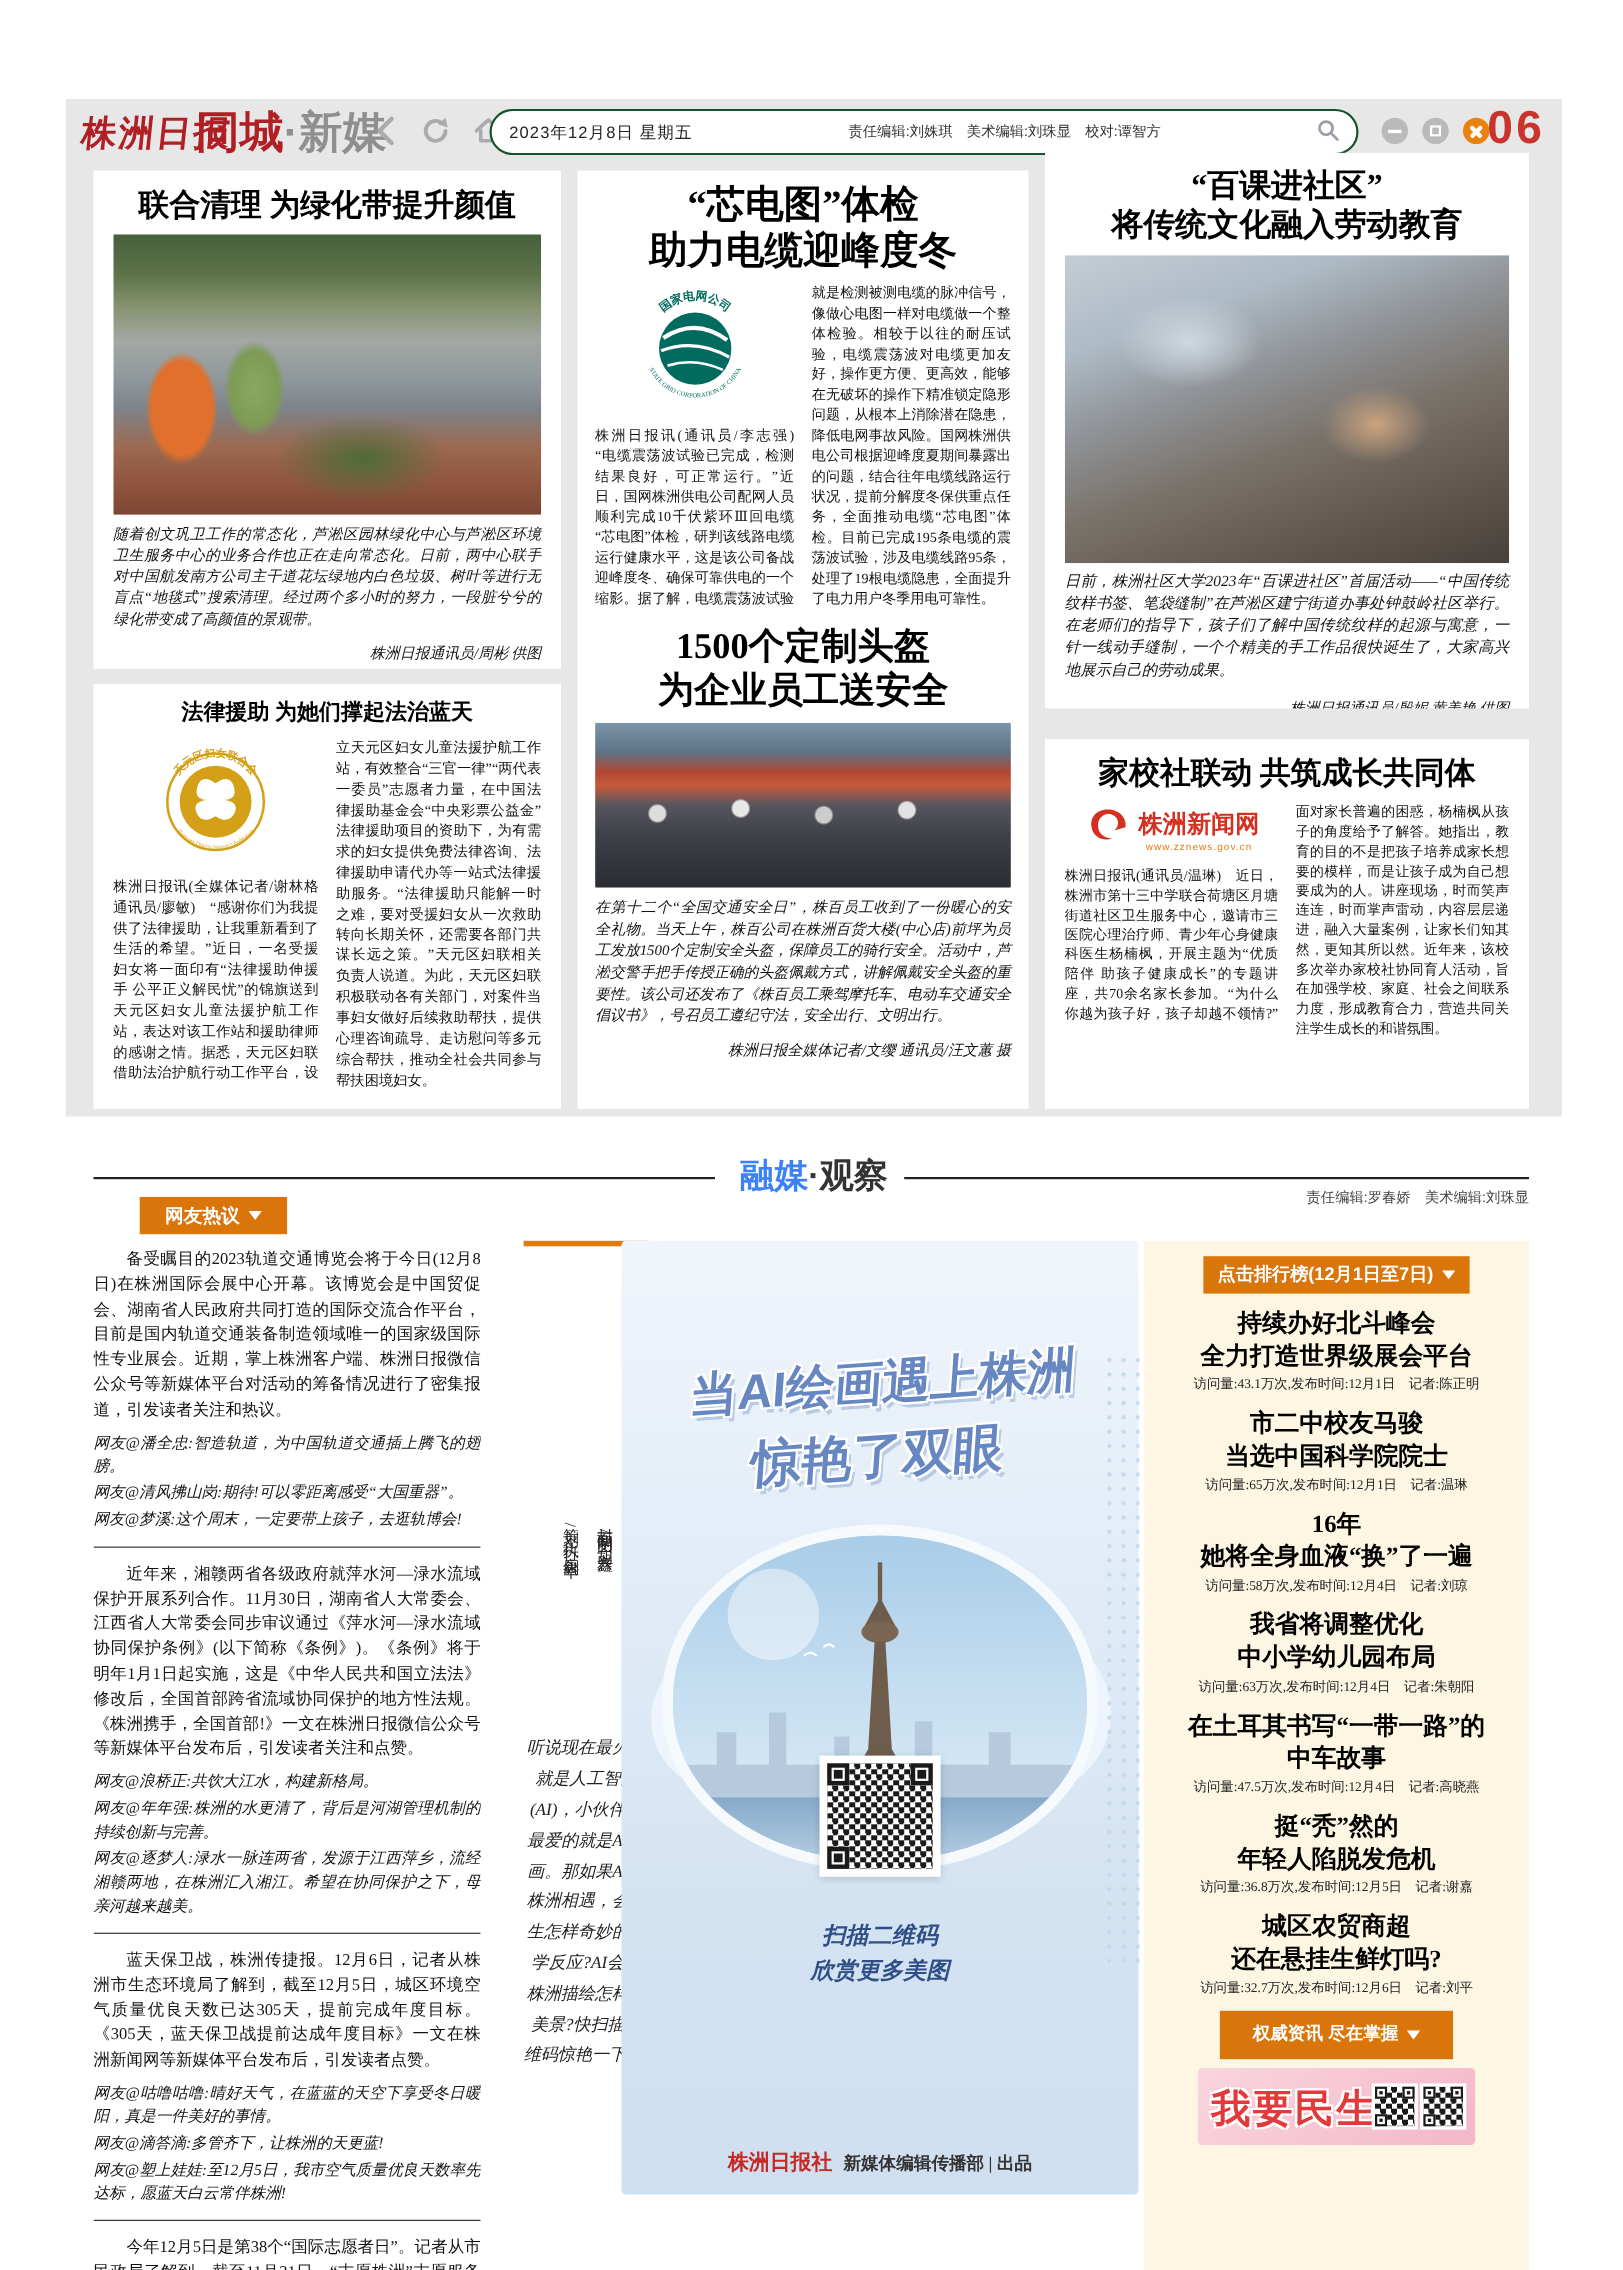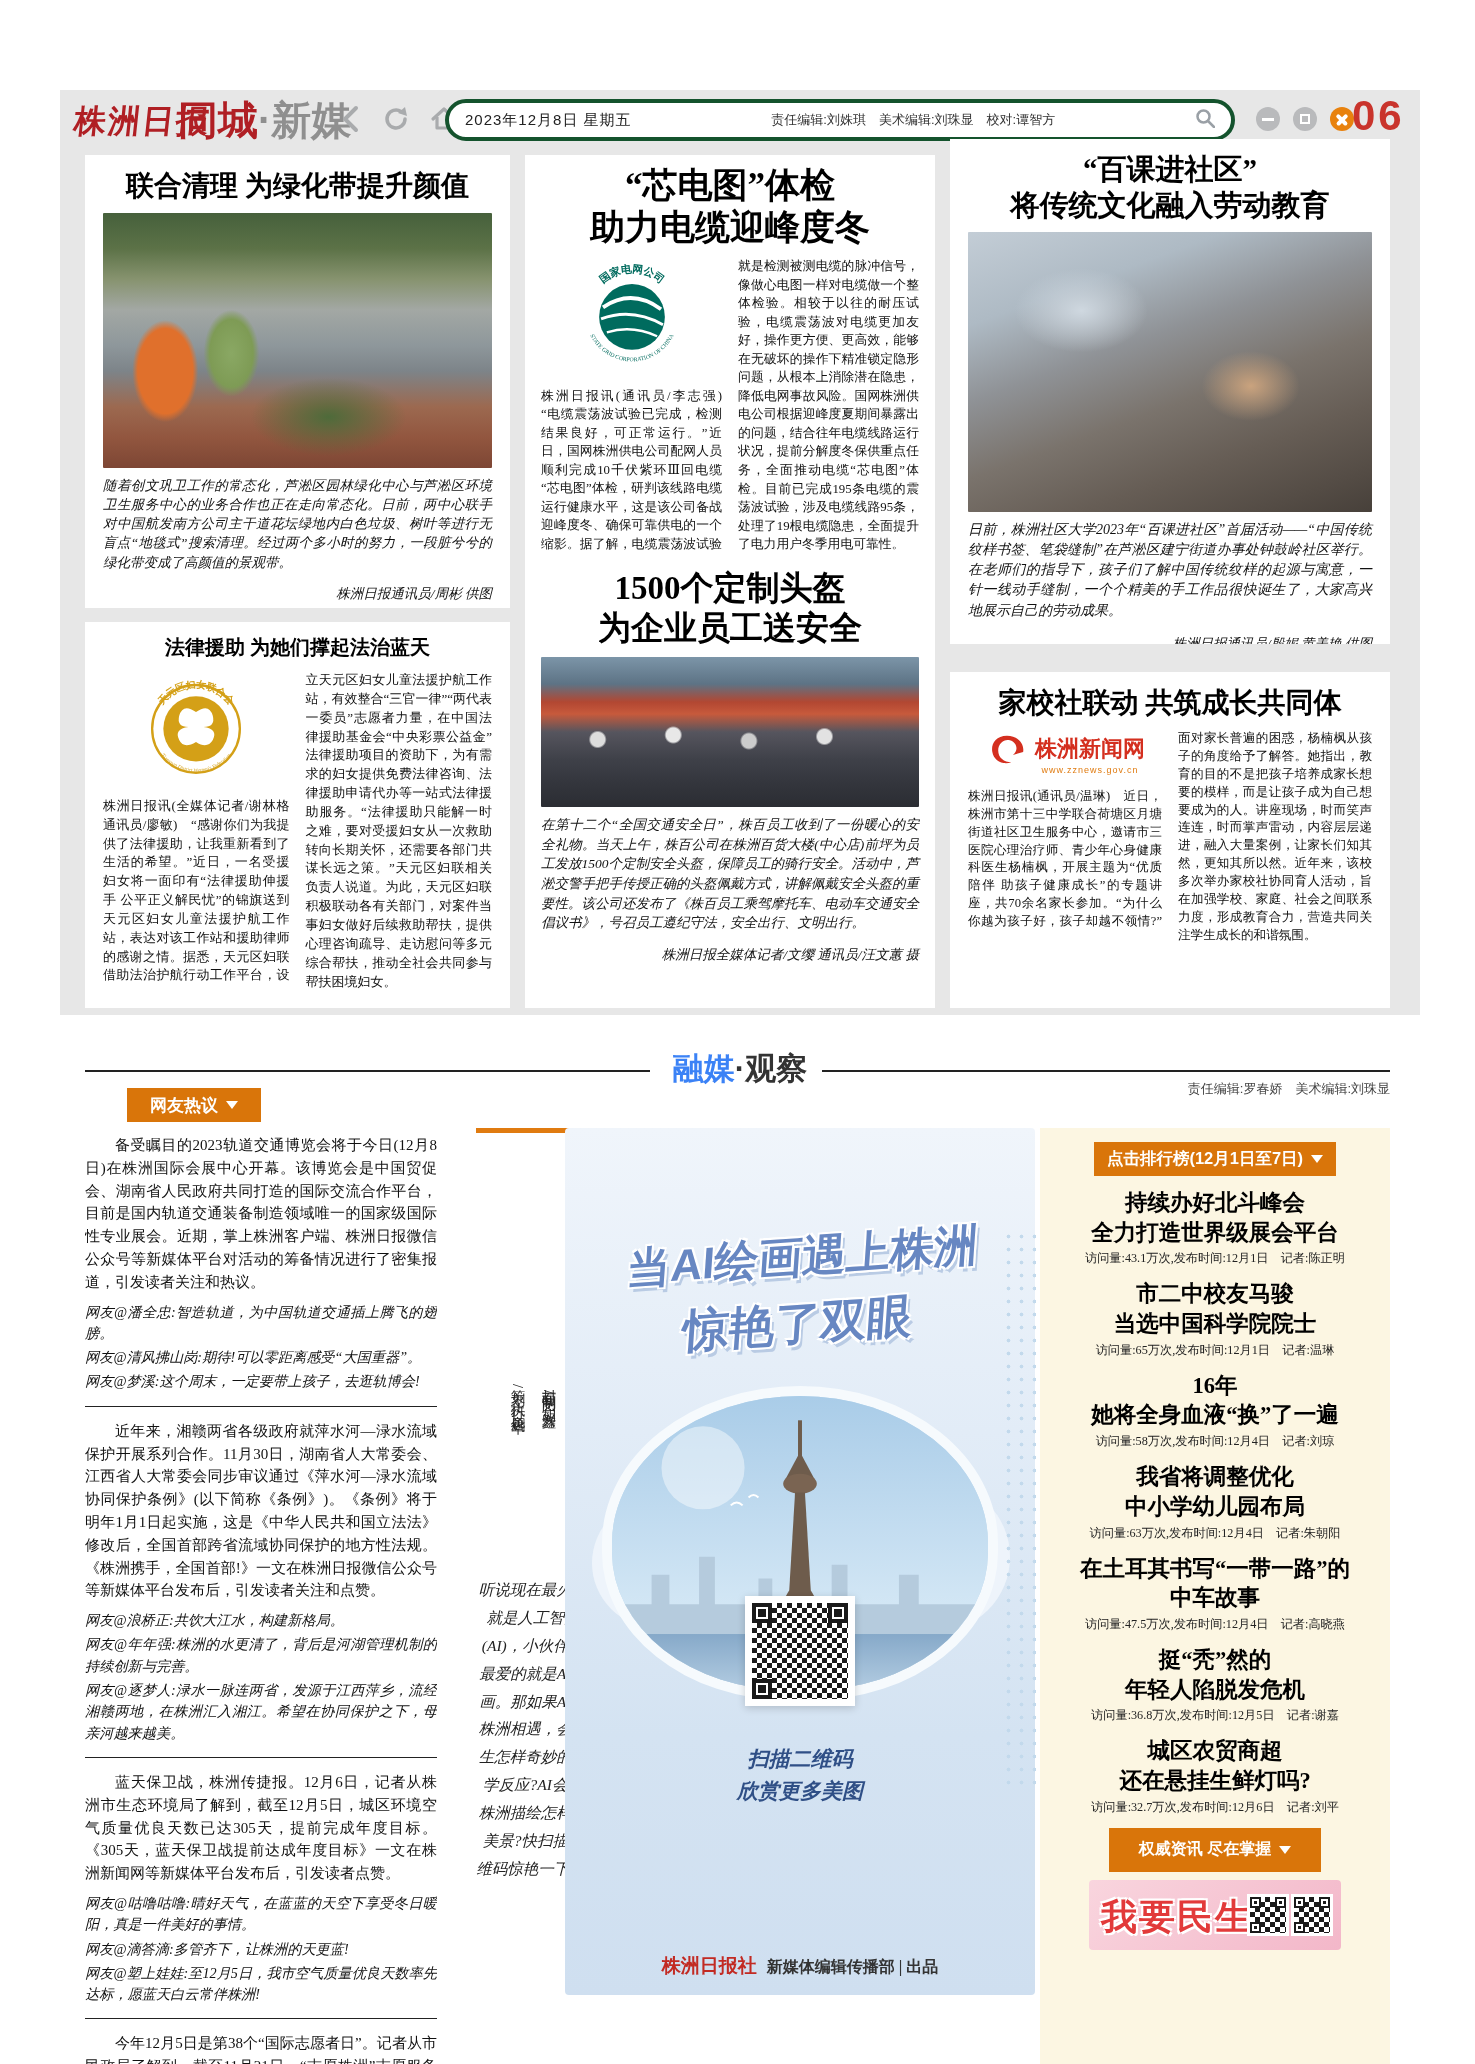--- a/index.html
+++ b/index.html
@@ -8,21 +8,21 @@
   .gray{position:absolute;left:60px;top:90px;width:1360px;height:925px;background:#e7e7e7;}
 
   
   .masthead{position:absolute;left:74px;top:100px;font-size:32px;font-weight:bold;color:#b01f24;
             transform:skewX(-6deg);letter-spacing:2px;}
   .section-title{position:absolute;left:178px;top:93px;font-size:40px;font-weight:bold;
                  font-family:"Liberation Sans","DejaVu Sans",sans-serif;color:#b01f24;}
   .section-title .sec2{color:#8f8f8f;font-weight:600;}
   .nav-icons{position:absolute;left:340px;top:104px;display:flex;gap:20px;align-items:center;}
   .addr{position:absolute;left:445px;top:99px;width:790px;height:42px;background:#fff;
-        border:4px solid #14532d;border-radius:21px;display:flex;align-items:center;
+        border:2px solid #14532d;border-radius:21px;display:flex;align-items:center;
         padding:0 16px;box-sizing:border-box;font-family:"Liberation Sans","DejaVu Sans",sans-serif;}
   .addr .date{font-size:15px;color:#222;letter-spacing:1px;white-space:nowrap;}
   .addr .eds{font-size:13px;color:#333;flex:1;text-align:center;white-space:nowrap;}
   .winbtns{position:absolute;left:1256px;top:107px;display:flex;gap:13px;}
   .winbtn{width:24px;height:24px;border-radius:50%;position:relative;background:#b9babc;cursor:pointer;}
   .winbtn.close{background:#e8820e;}
   .winbtn.min::after{content:"";position:absolute;left:6px;right:6px;top:11px;height:3px;background:#fff;}
   .winbtn.max::after{content:"";position:absolute;inset:7px;border:2.5px solid #fff;}
   .winbtn.close::before,.winbtn.close::after{content:"";position:absolute;left:5px;right:5px;top:10.5px;
       height:3.5px;background:#fff;border-radius:2px;}

